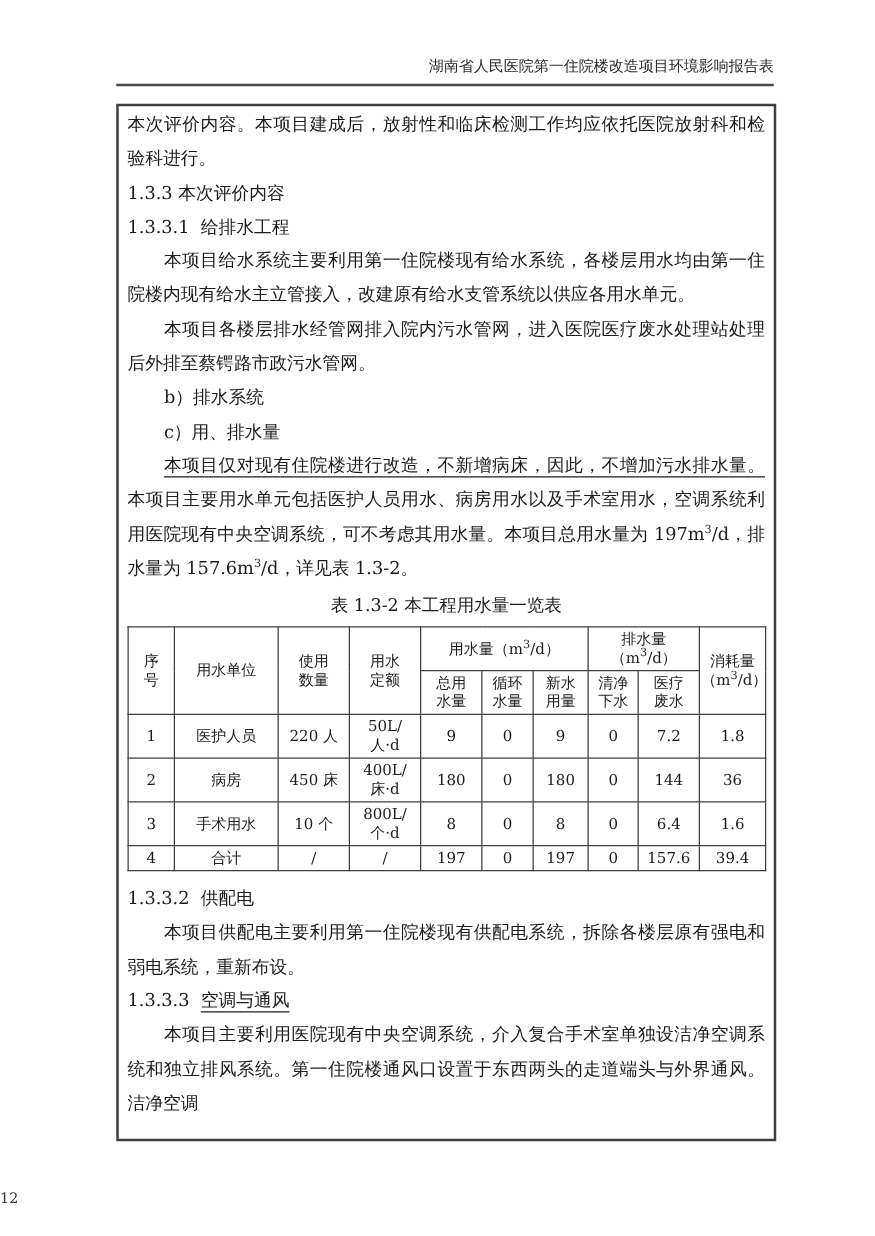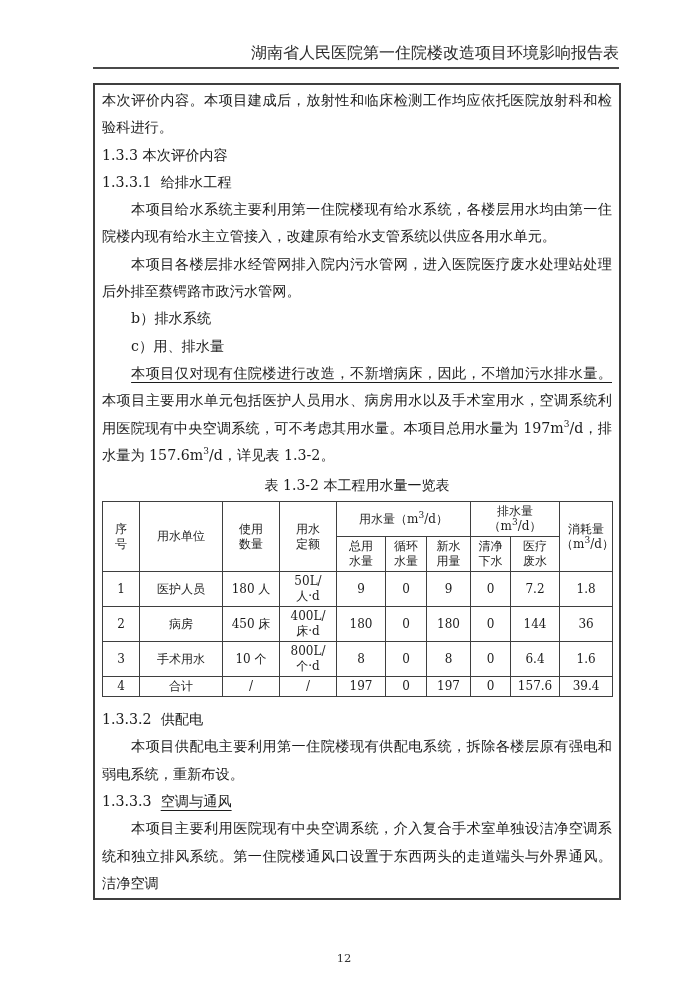--- a/index.html
+++ b/index.html
@@ -11,33 +11,33 @@
     font-family: "DejaVu Serif", serif;
     color: #1c1c1c;
     overflow: hidden;
   }
   .sheet { position: relative; width: 700px; height: 989px; }
 
   
   .page-header {
     margin: 46px 81px 0 93px;
     text-align: right;
-    font-size: 16px;
+    font-size: 12px;
     line-height: 14px;
     padding-bottom: 7px;
     border-bottom: 2px solid #4a4a4a;
     color: #2a2a2a;
   }
 
   
   .content-box {
     margin: 14px 0 0 93px;
     width: 510px;
     border: 2px solid #3f3f3f;
-    padding: 2px 7px 1px 7px;
+    padding: 2px 7px 14px 7px;
   }
   .content-box p {
     margin: 0;
     font-size: 14.2px;
     line-height: 27.3px;
     text-align: justify;
     white-space: pre-wrap;
   }
   .indent { text-indent: 2.05em; }
   .u { text-decoration: underline; text-underline-offset: 3.5px; }
@@ -67,21 +67,21 @@
     line-height: 15px;
     white-space: pre-line;
     overflow: hidden;
   }
   .after-table { margin-top: 9px !important; }
 
   .page-number {
     position: absolute;
     left: 0; right: 12px;
     top: 905px;
-    text-align: center;
+    text-align: left;
     font-size: 11.5px;
     color: #333;
   }
 </style>
 </head>
 <body>
 
 <div class="sheet">
 
   <div class="page-header">
@@ -136,21 +136,21 @@
           <th>清净
 下水</th>
           <th>医疗
 废水</th>
         </tr>
       </thead>
       <tbody>
         <tr>
           <td>1</td>
           <td>医护人员</td>
-          <td>180 人</td>
+          <td>220 人</td>
           <td>50L/
 人·d</td>
           <td>9</td>
           <td>0</td>
           <td>9</td>
           <td>0</td>
           <td>7.2</td>
           <td>1.8</td>
         </tr>
         <tr>

